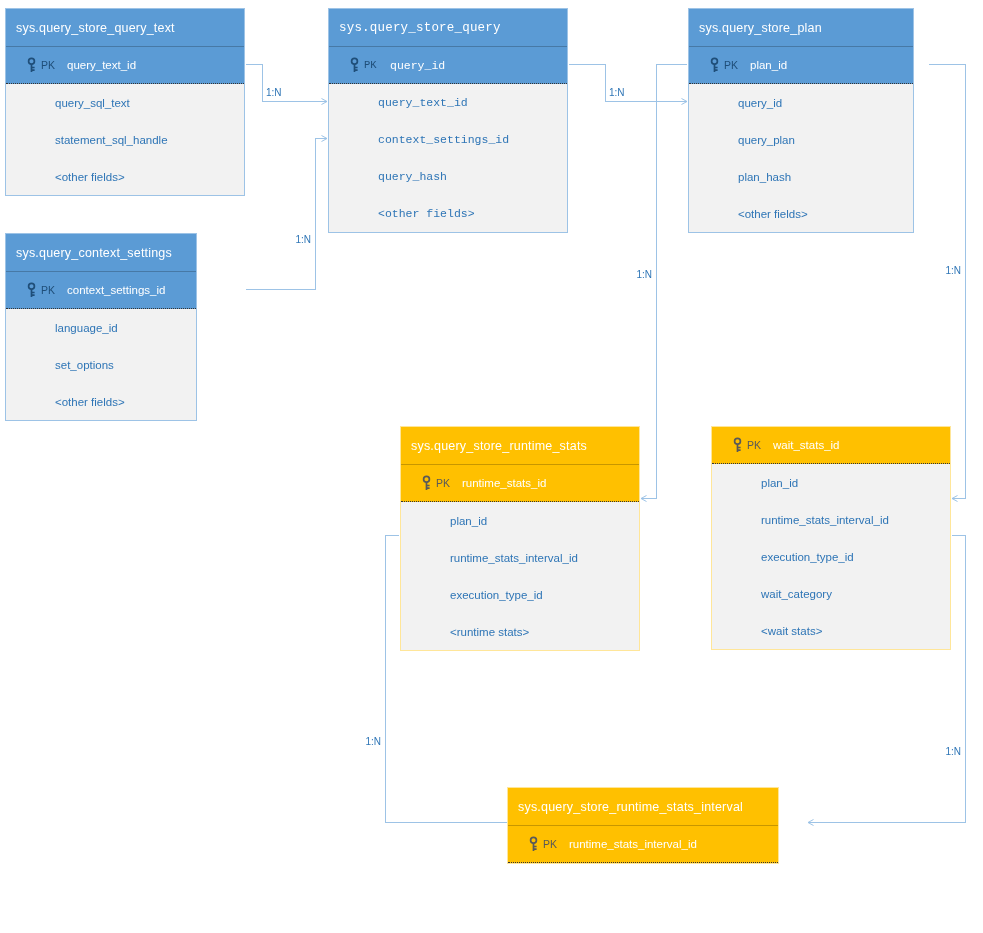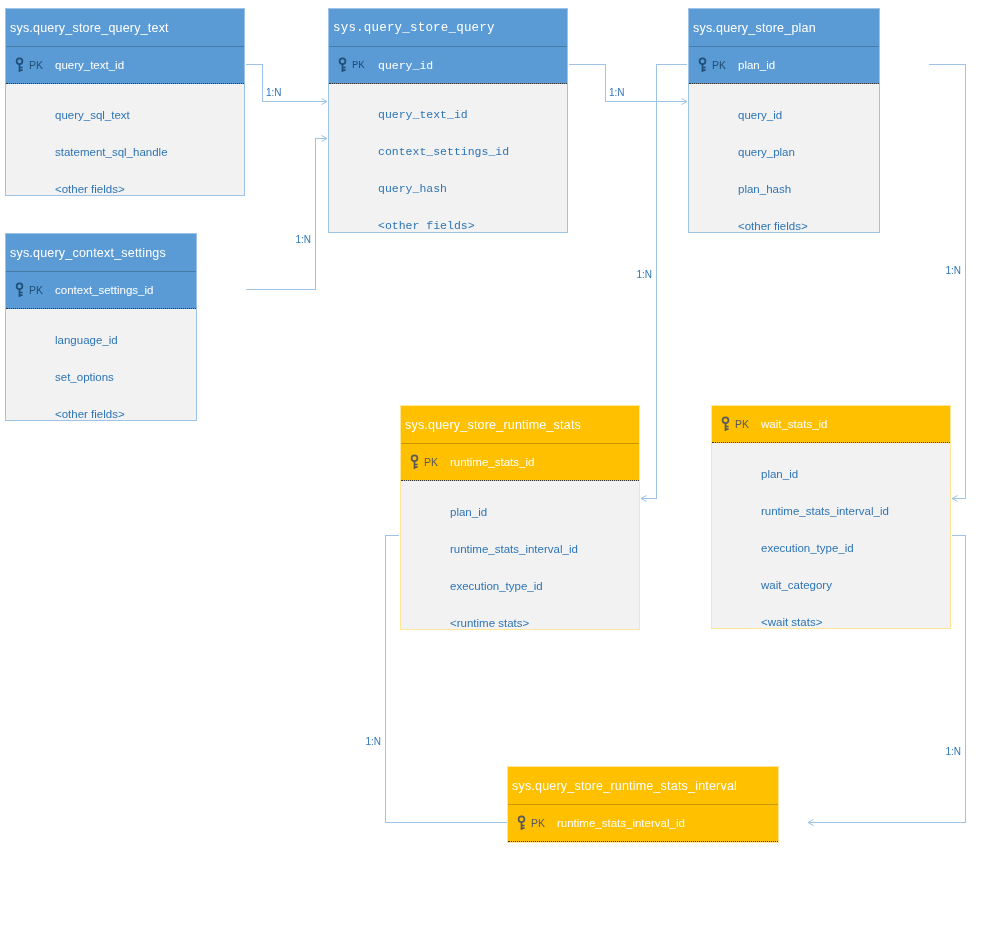--- a/index.html
+++ b/index.html
@@ -2,46 +2,46 @@
 <html style="--blue-header: #5B9BD5; --blue-border: #9DC3E6; --blue-accent: #1F4E79; --orange-header: #FFC000; --orange-border: #FFE699; --orange-accent: #595959; --body-bg: #F2F2F2; --field-text: #2E75B6; --pk-field-text: #FFFFFF; --separator-dots: #333333; --connector: #9DC3E6; --label-text: #2E75B6;"><head>
 <meta charset="utf-8">
 <style>
   * { box-sizing: border-box; margin: 0; padding: 0; }
   html, body { background: #ffffff; font-family: "Liberation Sans", sans-serif; }
   #canvas { position: relative; width: 983px; height: 933px; background: #ffffff; overflow: hidden; }
   #connectors { position: absolute; left: 0; top: 0; width: 983px; height: 933px; }
 
   .entity { position: absolute; border: 1px solid; background: #fff; }
   .theme-blue   { border-color: var(--blue-border, #9DC3E6); }
-  .theme-orange { border-color: var(--orange-border, #FFE699); }
+  .theme-orange { border-color: var(--orange-border, #FFE699); margin-top: 21px; }
 
   .hdr {
-    height: 38px; display: flex; align-items: center; padding: 0 4px;
+    height: 38px; display: flex; align-items: center; padding: 0 10px;
     color: #ffffff; font-size: 12.5px; letter-spacing: 0.2px;
     border-bottom: 1px solid rgba(0,0,0,0.22);
     white-space: nowrap; overflow: hidden;
   }
   .theme-blue .hdr   { background: var(--blue-header, #5B9BD5); }
   .theme-orange .hdr { background: var(--orange-header, #FFC000); }
 
   .pk-row {
-    height: 37px; display: flex; align-items: center; padding-left: 8px;
+    height: 37px; display: flex; align-items: center; padding-left: 20px;
     border-bottom: 1px dotted var(--separator-dots, #333333);
   }
   .theme-blue .pk-row   { background: var(--blue-header, #5B9BD5); }
   .theme-orange .pk-row { background: var(--orange-header, #FFC000); }
 
   .key-icon { width: 13px; margin-right: 2px; display: flex; align-items: center; }
   .pk-label { font-size: 10.5px; width: 18px; margin-right: 8px; }
   .theme-blue .key-icon,  .theme-blue .pk-label   { color: var(--blue-accent, #1F4E79); }
   .theme-orange .key-icon,.theme-orange .pk-label { color: var(--orange-accent, #595959); }
   .pk-field { color: var(--pk-field-text, #ffffff); font-size: 11.5px; white-space: nowrap; }
 
   .rows { background: var(--body-bg, #F2F2F2); }
-  .field-row { height: 37px; display: flex; align-items: flex-end; padding-left: 49px; }
+  .field-row { height: 37px; display: flex; align-items: center; padding-left: 49px; }
   .field-name { color: var(--field-text, #2E75B6); font-size: 11.5px; white-space: nowrap; }
 
   .rel { fill: none; stroke: var(--connector, #9DC3E6); stroke-width: 1; shape-rendering: crispEdges; }
   .card-label { fill: var(--label-text, #2E75B6); font-size: 10px; font-family: "Liberation Sans", sans-serif; }
 </style>
 </head>
 <body>
 
 <div id="canvas">
   <svg id="connectors" xmlns="http://www.w3.org/2000/svg">
@@ -110,21 +110,21 @@
     <span class="field-name">context_settings_id</span>
   </div>
         <div class="field-row">
     <span class="field-name">query_hash</span>
   </div>
         <div class="field-row">
     <span class="field-name">&lt;other fields&gt;</span>
   </div>
       </div>
   </div>
-    <div class="entity theme-blue" style="left: 688px; top: 8px; width: 192px;">
+    <div class="entity theme-blue" style="left: 688px; top: 8px; width: 226px;">
     <div class="hdr">sys.query_store_plan</div>
     <div class="pk-row">
       <span class="key-icon">
         <svg width="11" height="16" viewBox="0 0 11 16" aria-hidden="true">
           <circle cx="5.5" cy="4.2" r="2.9" fill="none" stroke="currentColor" stroke-width="1.7"></circle>
           <path d="M5.5 7.1 L5.5 15 M5.5 10.5 H8.6 M5.5 13.2 H8.6" fill="none" stroke="currentColor" stroke-width="1.7"></path>
         </svg>
       </span>
       <span class="pk-label">PK</span>
       <span class="pk-field">plan_id</span>

